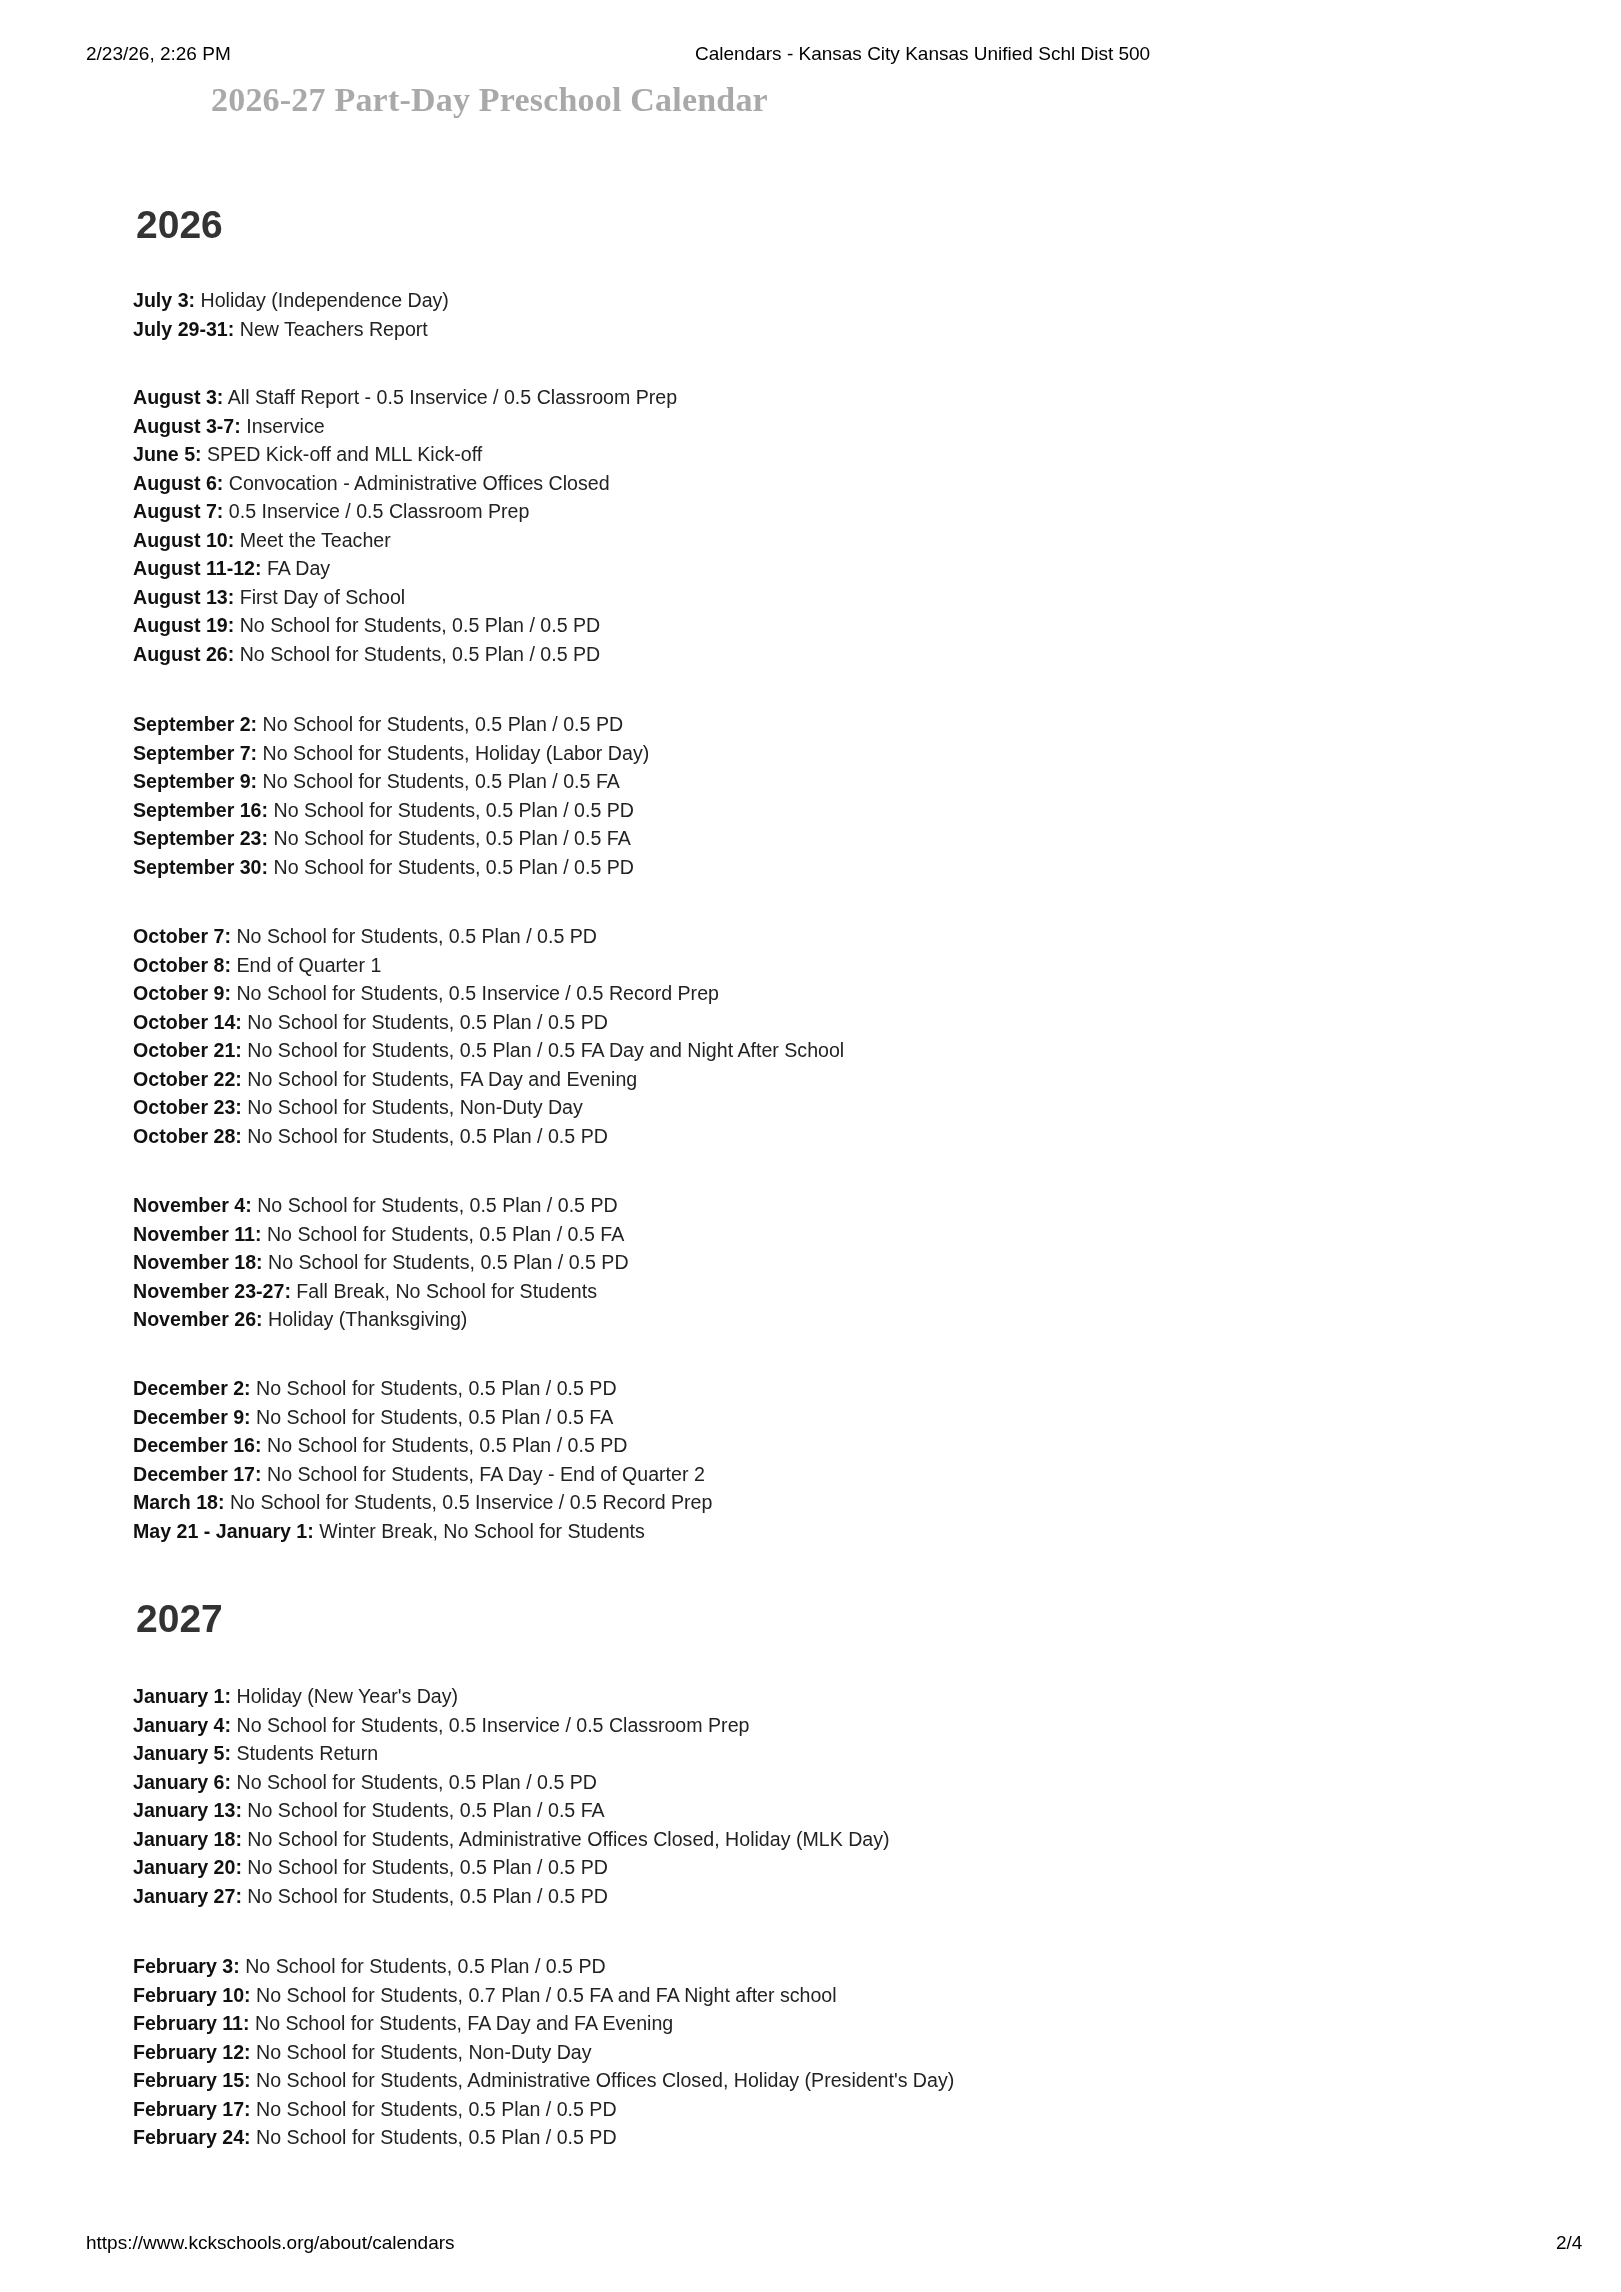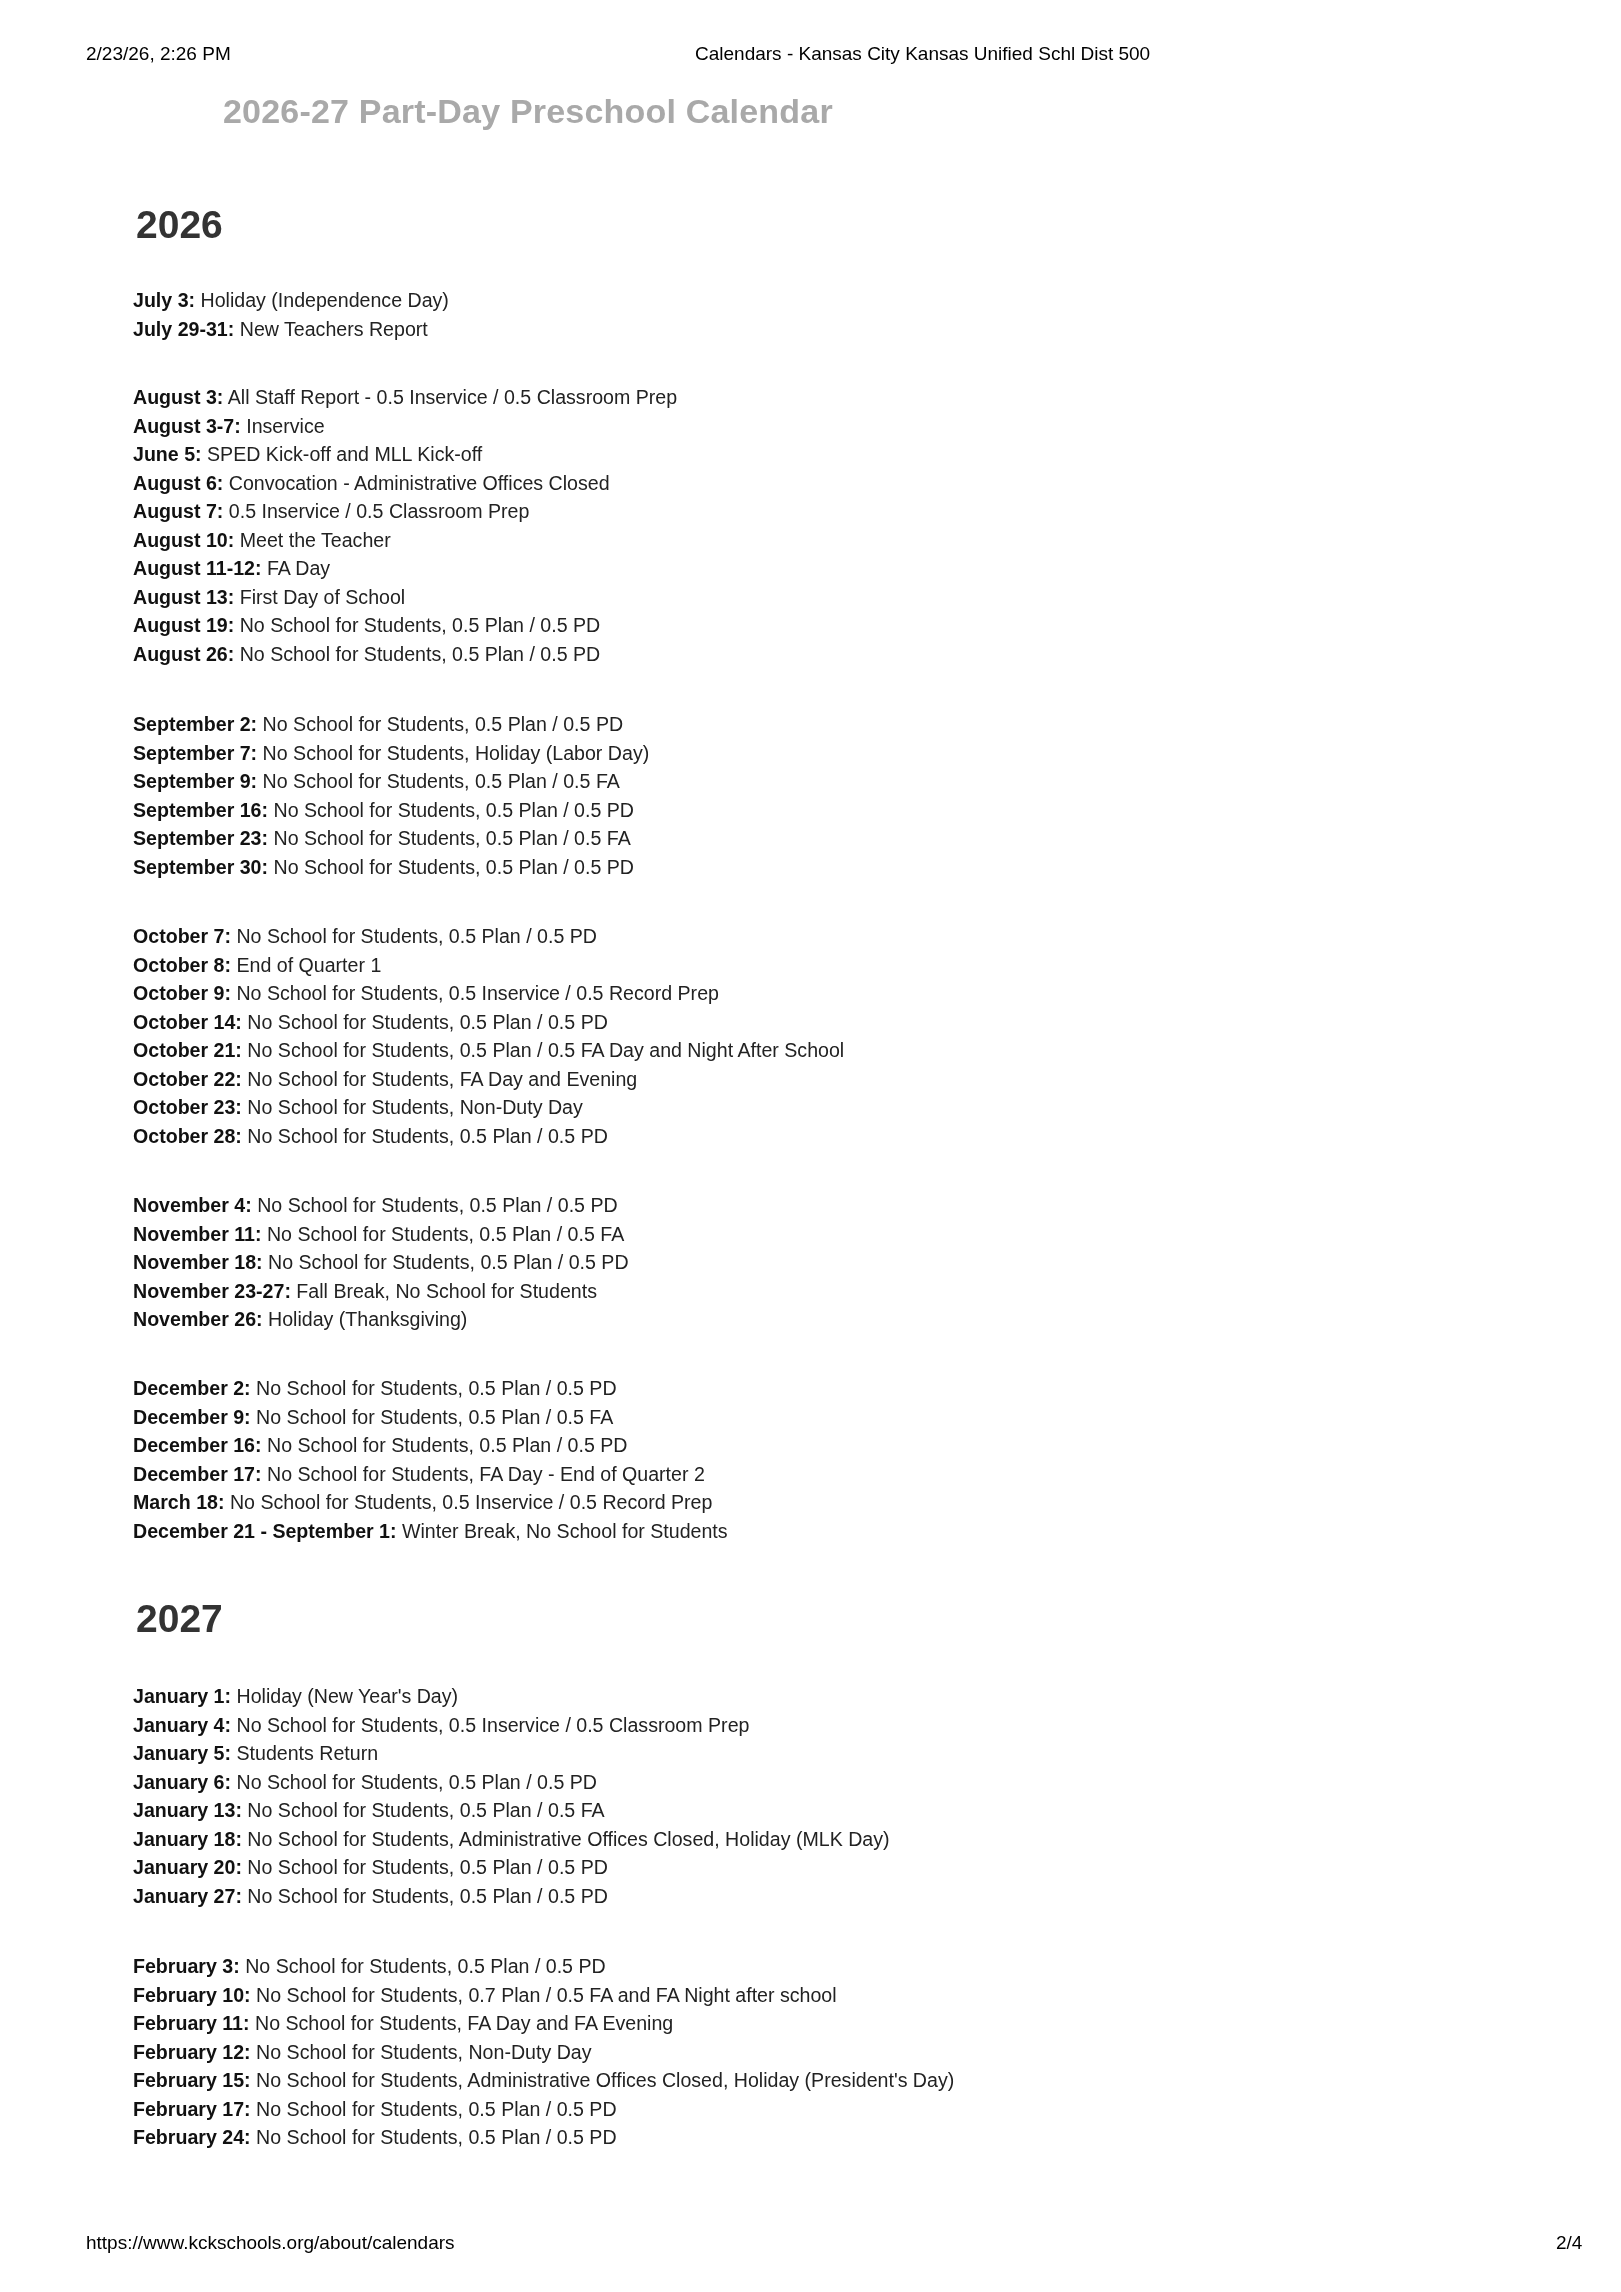--- a/index.html
+++ b/index.html
@@ -44,22 +44,22 @@
     position: absolute;
     left: 1536px;
     top: 0;
     white-space: nowrap;
   }
 
   .page-title {
     position: absolute;
     left: 211px;
     top: 78px;
-    margin: 12px;
-    font-family: Liberation Sans, sans-serif;
+    margin: 0;
+    font-family: Liberation Serif, serif;
     font-weight: bold;
     font-size: 34px;
     line-height: 43px;
     color: #a9a9a9;
     white-space: nowrap;
     letter-spacing: 0.2px;
   }
 
   .content {
     position: absolute;
@@ -157,21 +157,21 @@
     <div class="entry"><span class="date">November 23-27:</span><span> Fall Break, No School for Students</span></div>
     <div class="entry"><span class="date">November 26:</span><span> Holiday (Thanksgiving)</span></div>
   </div>
 
   <div class="group" style="top:1362px">
     <div class="entry"><span class="date">December 2:</span><span> No School for Students, 0.5 Plan / 0.5 PD</span></div>
     <div class="entry"><span class="date">December 9:</span><span> No School for Students, 0.5 Plan / 0.5 FA</span></div>
     <div class="entry"><span class="date">December 16:</span><span> No School for Students, 0.5 Plan / 0.5 PD</span></div>
     <div class="entry"><span class="date">December 17:</span><span> No School for Students, FA Day - End of Quarter 2</span></div>
     <div class="entry"><span class="date">March 18:</span><span> No School for Students, 0.5 Inservice / 0.5 Record Prep</span></div>
-    <div class="entry"><span class="date">December 21 - September 1:</span><span> Winter Break, No School for Students</span></div>
+    <div class="entry"><span class="date">May 21 - January 1:</span><span> Winter Break, No School for Students</span></div>
   </div>
 
   <h2 class="year-heading" style="top:1580px">2027</h2>
 
   <div class="group" style="top:1670px">
     <div class="entry"><span class="date">January 1:</span><span> Holiday (New Year's Day)</span></div>
     <div class="entry"><span class="date">January 4:</span><span> No School for Students, 0.5 Inservice / 0.5 Classroom Prep</span></div>
     <div class="entry"><span class="date">January 5:</span><span> Students Return</span></div>
     <div class="entry"><span class="date">January 6:</span><span> No School for Students, 0.5 Plan / 0.5 PD</span></div>
     <div class="entry"><span class="date">January 13:</span><span> No School for Students, 0.5 Plan / 0.5 FA</span></div>

